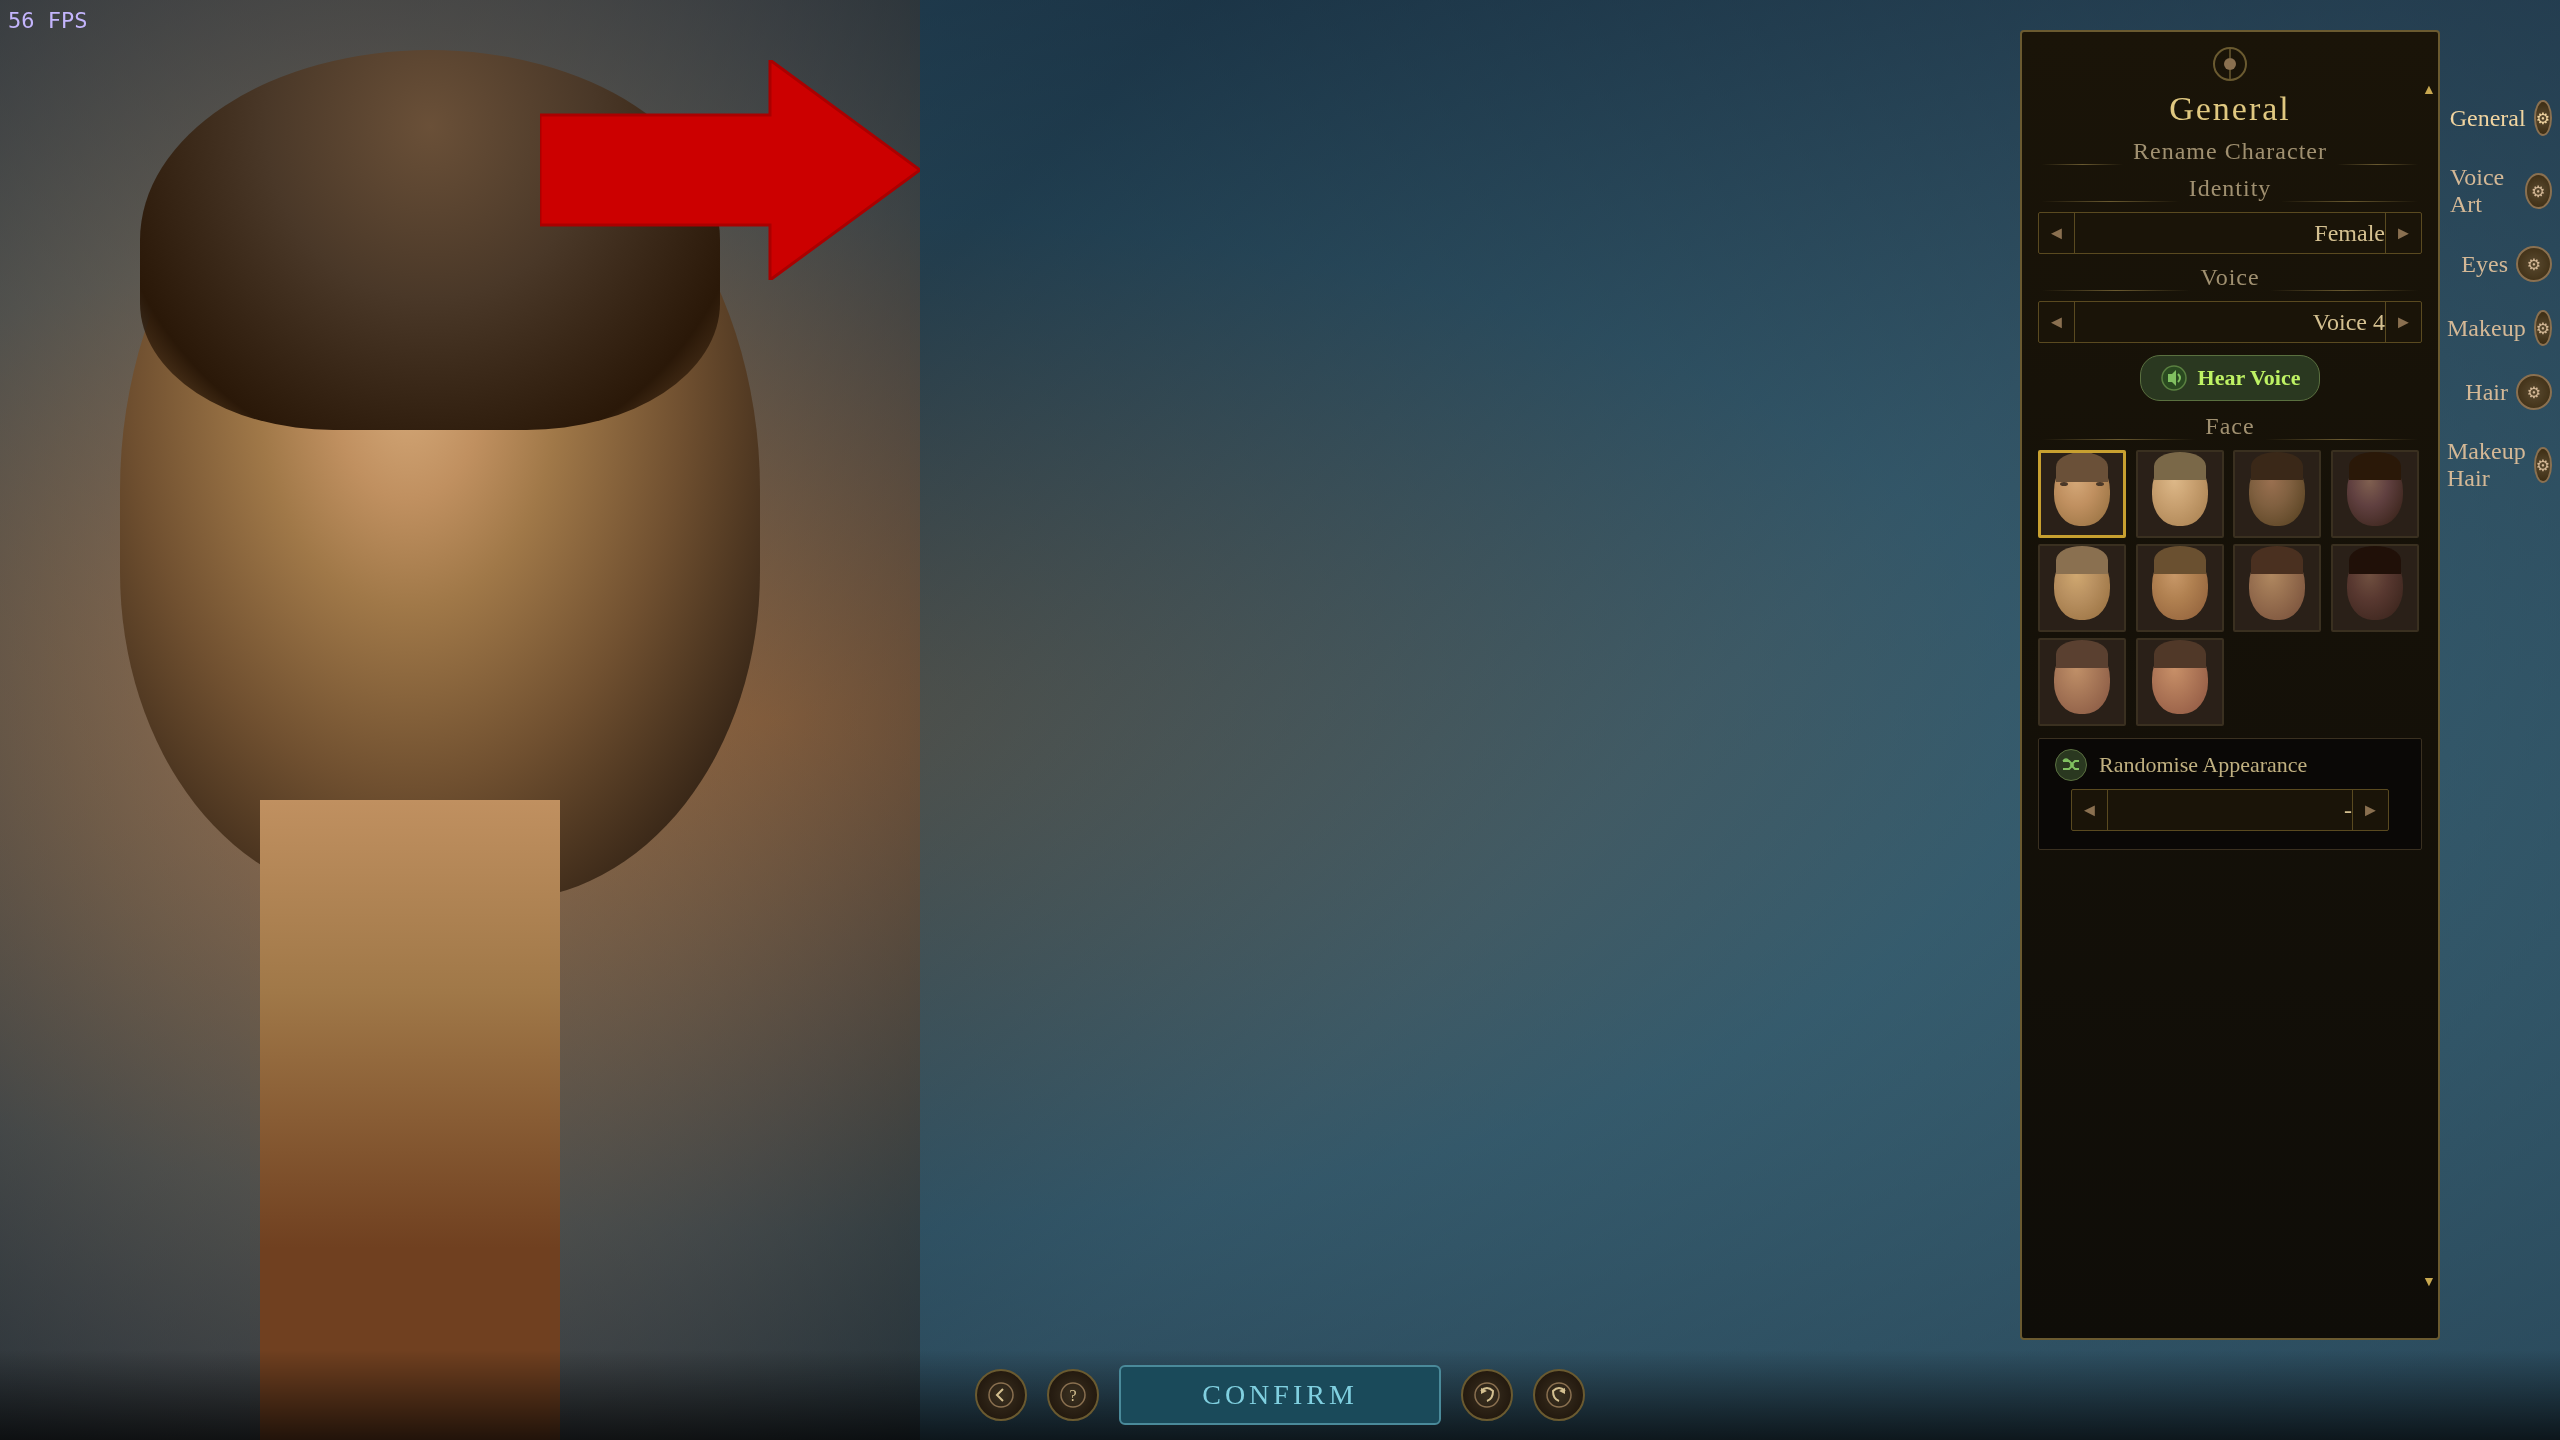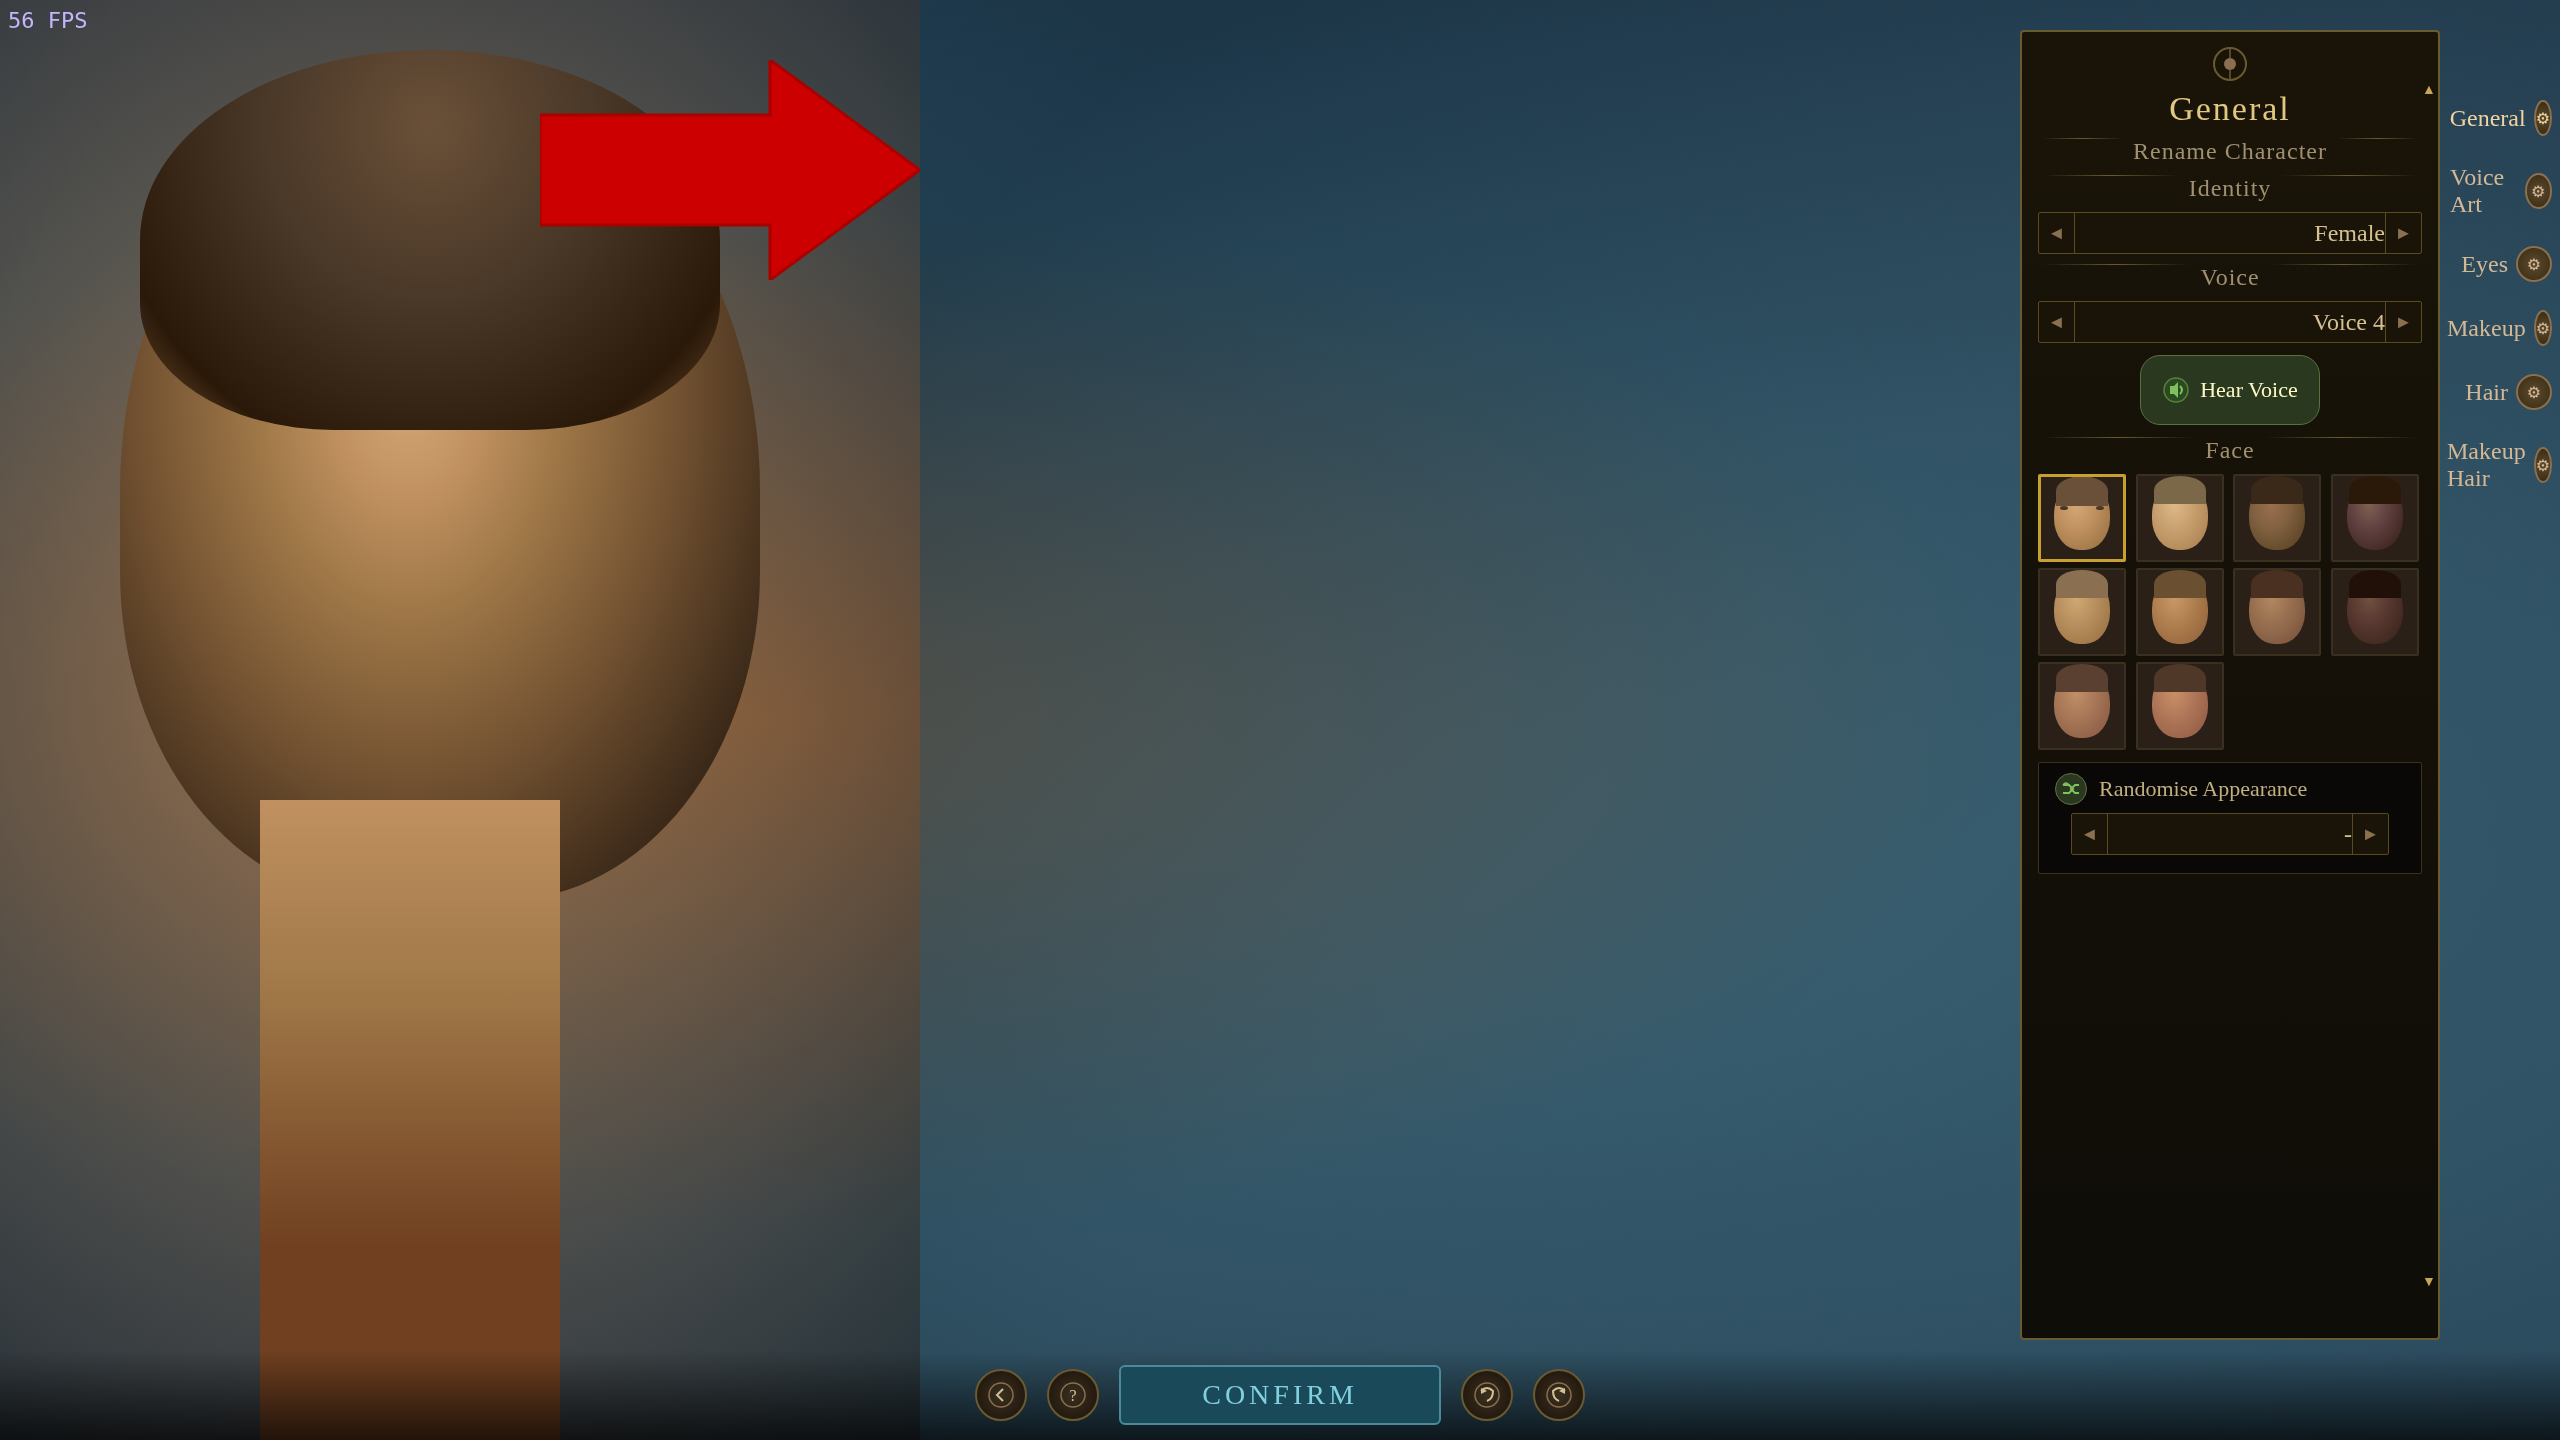--- a/index.html
+++ b/index.html
@@ -117,21 +117,21 @@
       text-align: center;
       color: #e0c880;
       font-size: 34px;
       font-family: 'Georgia', serif;
       letter-spacing: 2px;
       margin-bottom: 10px;
     }
 
     .section-divider {
       display: flex;
-      align-items: flex-start;
+      align-items: flex-end;
       justify-content: center;
       gap: 10px;
       margin: 10px 20px;
       color: #6a5a30;
       font-size: 18px;
     }
 
     .divider-line {
       flex: 1;
       height: 1px;
@@ -201,25 +201,26 @@
     .hear-voice-btn {
       display: flex;
       align-items: center;
       justify-content: center;
       gap: 10px;
       margin: 12px auto;
       width: 180px;
       background: #2a3820;
       border: 1px solid #5a7040;
       border-radius: 20px;
-      padding: 20px 16px;
-      cursor: pointer;
-      color: #fef9c3;
+      padding: 8px 16px;
+      cursor: pointer;
+      color: #bef264;
       font-size: 22px;
       font-family: 'Georgia', serif;
+      font-weight: bold;
     }
 
     
     .face-grid {
       display: grid;
       grid-template-columns: repeat(4, 1fr);
       gap: 6px;
       margin: 8px 16px;
     }
 

